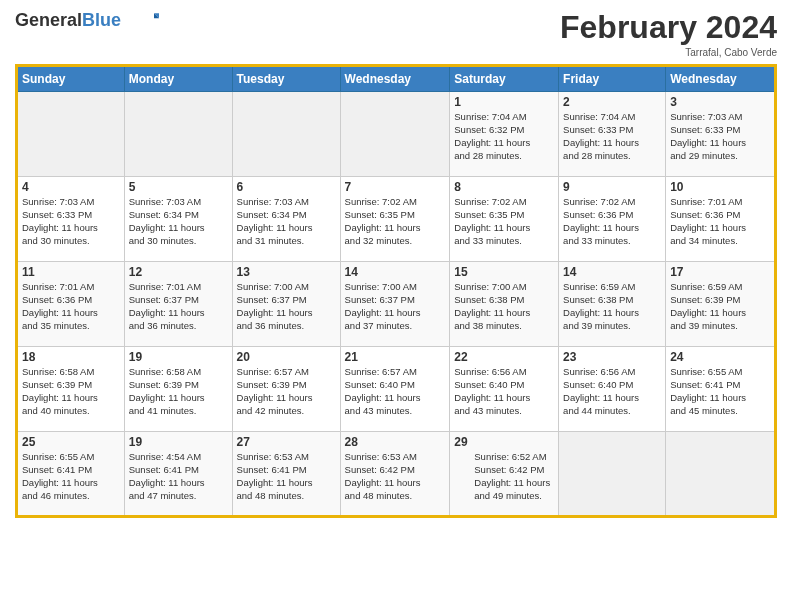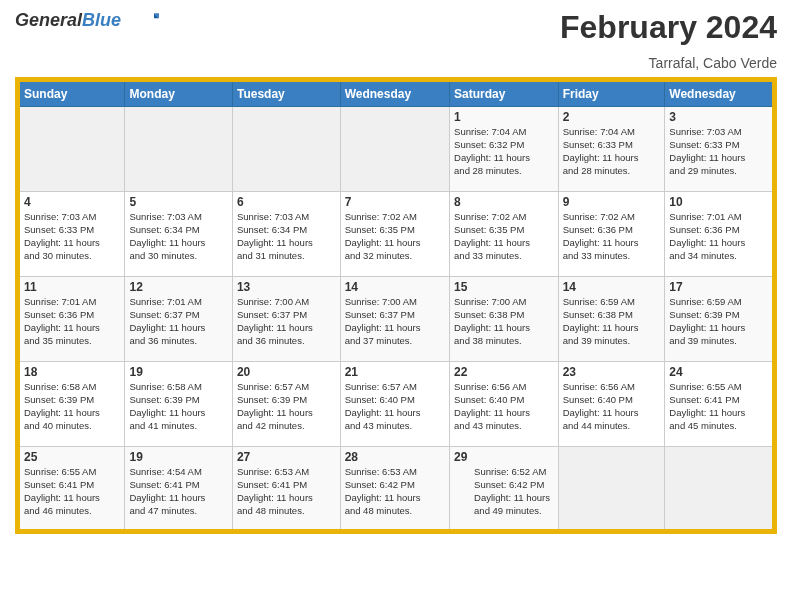--- a/index.html
+++ b/index.html
@@ -24,44 +24,43 @@
     }
     .logo {
       display: flex;
       flex-direction: column;
       align-items: flex-start;
     }
     .logo-text {
       display: flex;
       align-items: flex-start;
       gap: 18px;
-      font-style: italic;
     }
     .logo-icon {
       width: 20px;
       height: 20px;
     }
     .title-section {
       text-align: right;
     }
     .main-title {
       font-size: 32px;
       font-weight: bold;
       color: #333;
       line-height: 1.1;
     }
     .subtitle {
-      font-size: 14px;
+      font-size: 10px;
       color: #555;
-      margin-top: 10px;
+      margin-top: 2px;
     }
     .calendar {
       width: 100%;
       border-collapse: collapse;
-      border: 5px solid #eab308;
+      border: 3px solid #eab308;
     }
     .calendar th {
       background-color: #3a7fc1;
       color: #fff;
       font-size: 12px;
       font-weight: bold;
       padding: 5px 4px;
       text-align: left;
       border: 1px solid #2a6fa0;
     }

